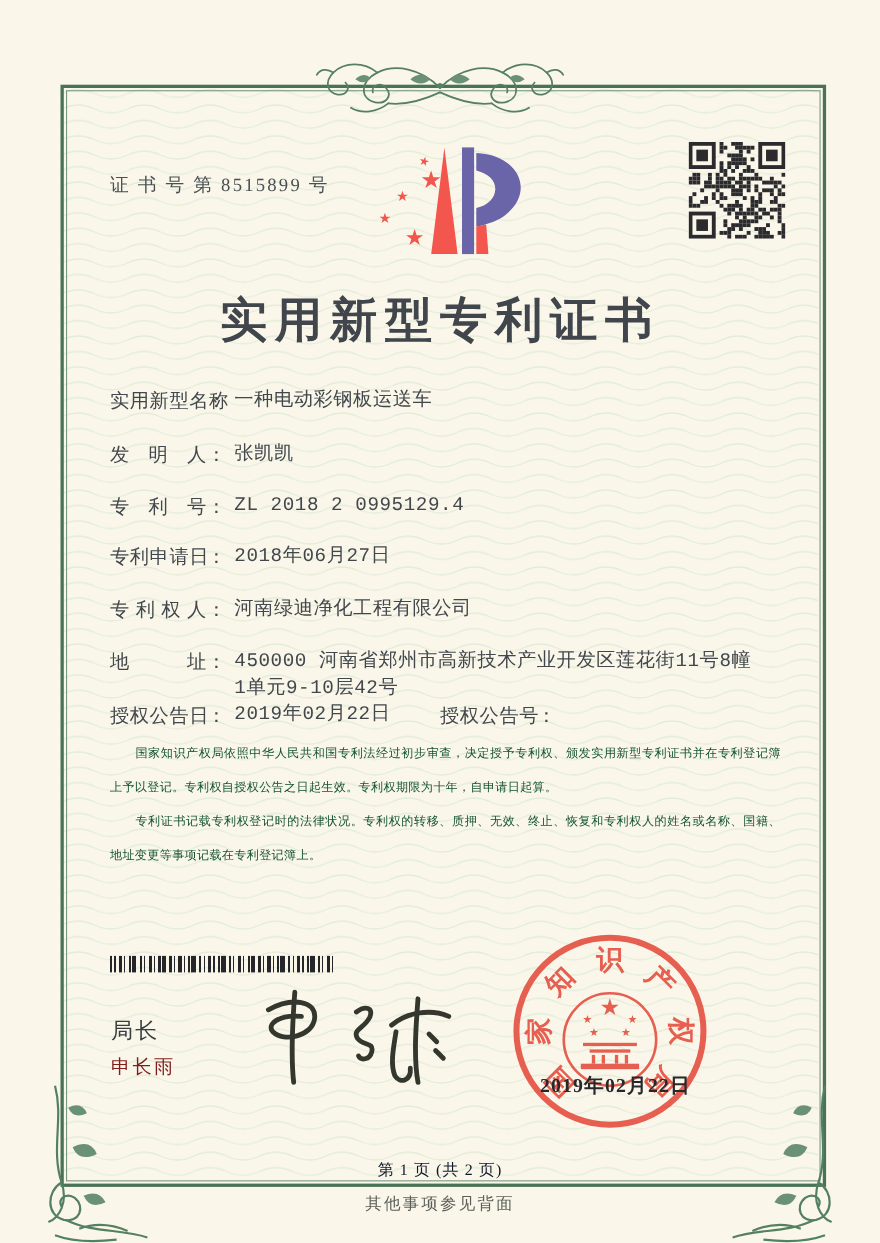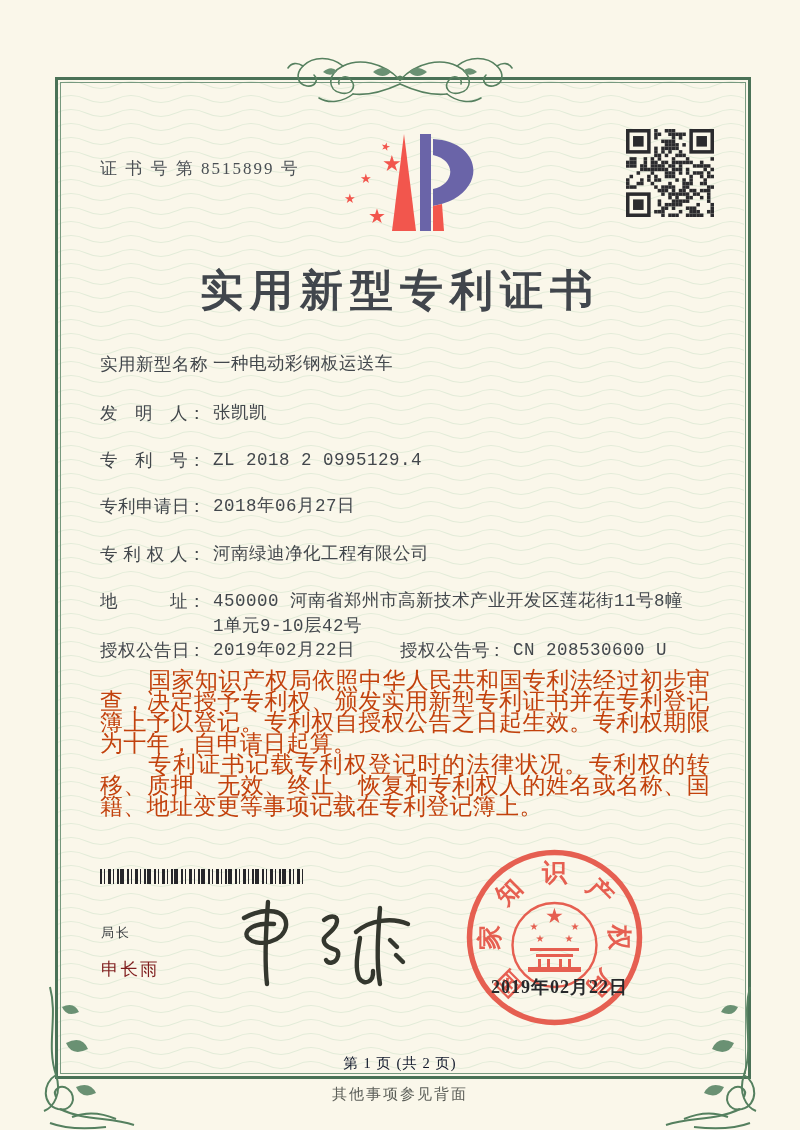--- a/index.html
+++ b/index.html
@@ -29,31 +29,31 @@
   .flabel{display:inline-flex;justify-content:space-between;width:88px;flex:none;}
   .colon{flex:none;margin-right:7px;}
   .fval{flex:1;font-family:Liberation Mono, monospace;}
   .frow.r-name{top:352px;} .frow.r-inventor{top:401px;} .frow.r-patno{top:448px;}
   .frow.r-filing{top:494px;} .frow.r-patentee{top:542px;} .frow.r-address{top:589px;}
   .frow.r-grant{top:638px;width:300px;right:auto;}
   .frow.r-grantno{top:638px;left:400px;right:auto;width:330px;}
   .addr2{display:block;}
 
   
-  .body-text{position:absolute;left:100px;right:90px;top:670px;z-index:3;font-size:23px;line-height:21px;
-             color:#c2410c;text-align:justify;letter-spacing:.3px;}
+  .body-text{position:absolute;left:100px;right:90px;top:670px;z-index:3;font-size:11px;line-height:31px;
+             color:#14532d;text-align:justify;letter-spacing:.3px;}
   .body-text p{margin:0;text-indent:2.1em;}
 
   
   .barcode{position:absolute;left:100px;top:869px;width:205px;height:15px;z-index:3;
     background:repeating-linear-gradient(90deg,
       #26262a 0 2px,transparent 2px 4px,#26262a 4px 5px,transparent 5px 8px,
       #26262a 8px 11px,transparent 11px 13px,#26262a 13px 14px,transparent 14px 17px,
       #26262a 17px 19px,transparent 19px 20px,#26262a 20px 24px,transparent 24px 27px);}
-  .officer-title{position:absolute;left:101px;top:924px;font-size:13px;color:#383d40;letter-spacing:2px;z-index:3;}
+  .officer-title{position:absolute;left:101px;top:924px;font-size:20px;color:#383d40;letter-spacing:2px;z-index:3;}
   .officer-name{position:absolute;left:101px;top:957px;font-size:17.5px;color:#7f1d1d;letter-spacing:2px;z-index:3;}
   .signature{position:absolute;left:228px;top:892px;width:200px;height:102px;z-index:4;}
   .seal{position:absolute;left:462px;top:845px;width:185px;height:185px;z-index:3;opacity:.9;}
   .seal-ch{font-size:25px;font-weight:700;fill:#e44f41;text-anchor:middle;
            font-family:"Liberation Serif","DejaVu Serif",serif;}
   .seal-date{position:absolute;left:491px;top:975px;font-size:18px;font-weight:700;color:#26282b;
              letter-spacing:1px;z-index:4;}
 
   .footer-page{position:absolute;left:0;top:1054px;width:100%;text-align:center;font-size:14.5px;
                color:#0f172a;z-index:3;letter-spacing:1px;}
@@ -435,21 +435,20 @@
   </div>
   <div class="frow r-grantno">
     <span class="flabel">
         <span>授</span>
         <span>权</span>
         <span>公</span>
         <span>告</span>
         <span>号</span>
       </span>
       <span class="colon">：</span>
-    <span class="fval">CN 208530600 U</span>
   </div>
 
   <div class="body-text">
     <p>国家知识产权局依照中华人民共和国专利法经过初步审查，决定授予专利权、颁发实用新型专利证书并在专利登记簿上予以登记。专利权自授权公告之日起生效。专利权期限为十年，自申请日起算。</p>
     <p>专利证书记载专利权登记时的法律状况。专利权的转移、质押、无效、终止、恢复和专利权人的姓名或名称、国籍、地址变更等事项记载在专利登记簿上。</p>
   </div>
 
   <div class="barcode"></div>
 
   <div class="officer-title">局长</div>

